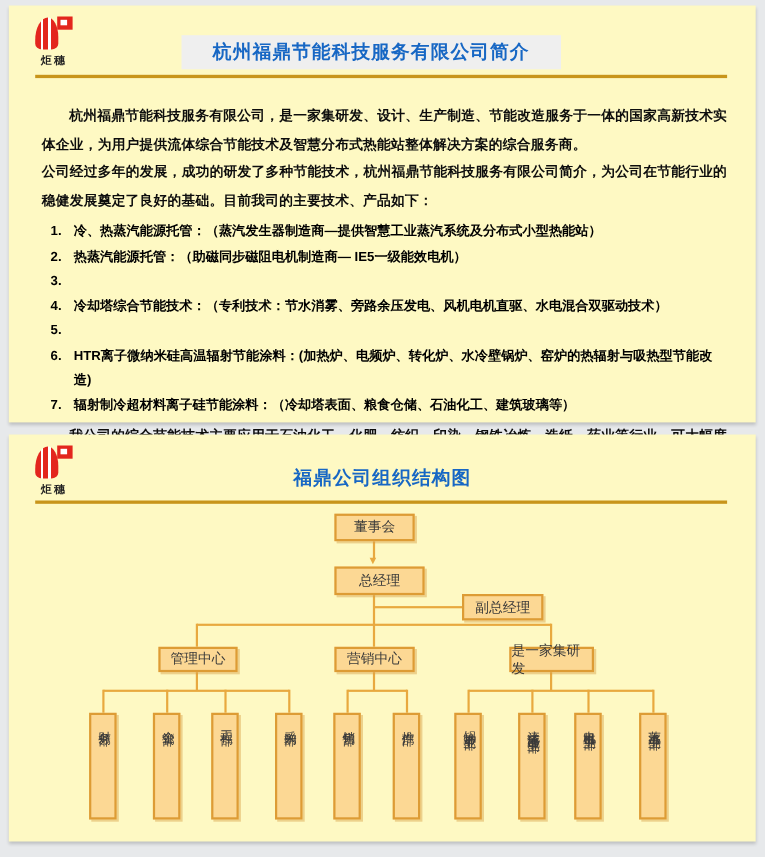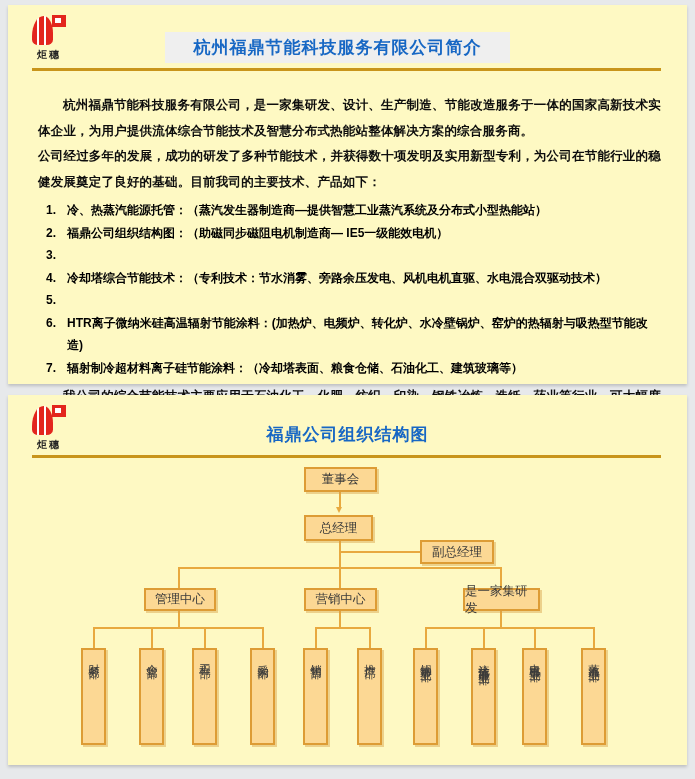--- a/index.html
+++ b/index.html
@@ -82,30 +82,30 @@
   </div>
 
   <div class="title-bar1">
     <h1 class="doc-title">杭州福鼎节能科技服务有限公司简介</h1>
   </div>
 
   <div class="gold-rule"></div>
 
   <div class="content">
     <p class="indent">杭州福鼎节能科技服务有限公司，是一家集研发、设计、生产制造、节能改造服务于一体的国家高新技术实体企业，为用户提供流体综合节能技术及智慧分布式热能站整体解决方案的综合服务商。</p>
-    <p>公司经过多年的发展，成功的研发了多种节能技术，并获得数十项发明及实用新型专利，为公司在节能行业的稳健发展奠定了良好的基础。目前我司的主要技术、产品如下：</p>
+    <p>公司经过多年的发展，成功的研发了多种节能技术，杭州福鼎节能科技服务有限公司简介，为公司在节能行业的稳健发展奠定了良好的基础。目前我司的主要技术、产品如下：</p>
 
     <ol class="plist">
       <li>
         <span class="num">1.</span>
         <span>冷、热蒸汽能源托管：（蒸汽发生器制造商—提供智慧工业蒸汽系统及分布式小型热能站）</span>
       </li>
       <li>
         <span class="num">2.</span>
-        <span>福鼎公司组织结构图：（助磁同步磁阻电机制造商— IE5一级能效电机）</span>
+        <span>热蒸汽能源托管：（助磁同步磁阻电机制造商— IE5一级能效电机）</span>
       </li>
       <li>
         <span class="num">3.</span>
       </li>
       <li>
         <span class="num">4.</span>
         <span>冷却塔综合节能技术：（专利技术：节水消雾、旁路余压发电、风机电机直驱、水电混合双驱动技术）</span>
       </li>
       <li>
         <span class="num">5.</span>
@@ -159,21 +159,21 @@
     <div class="vline" style="left:196px;top:232px;height:21px;"></div>
     <div class="vline" style="left:254px;top:232px;height:21px;"></div>
     <div class="vline" style="left:307px;top:232px;height:21px;"></div>
     <div class="vline" style="left:361px;top:232px;height:21px;"></div>
     <div class="vline" style="left:417px;top:232px;height:21px;"></div>
     <div class="vline" style="left:475px;top:232px;height:21px;"></div>
     <div class="vline" style="left:526px;top:232px;height:21px;"></div>
     <div class="vline" style="left:585px;top:232px;height:21px;"></div>
 
     <div class="node" style="left:296px;top:72px;width:73px;height:25px;">董事会</div>
-    <div class="node" style="left:296px;top:120px;width:69px;height:26px;">总经理</div>
+    <div class="node" style="left:296px;top:120px;width:82px;height:26px;">总经理</div>
     <div class="node" style="left:412px;top:145px;width:74px;height:24px;">副总经理</div>
 
     <div class="node" style="left:136px;top:193px;width:72px;height:23px;">管理中心</div>
     <div class="node" style="left:296px;top:193px;width:73px;height:23px;">营销中心</div>
     <div class="node" style="left:455px;top:193px;width:77px;height:23px;">是一家集研发</div>
 
     <div class="node vnode" style="left:73px;top:253px;width:25px;height:97px;">
         <span>财务部</span>
       </div>
     <div class="node vnode" style="left:131px;top:253px;width:25px;height:97px;">

